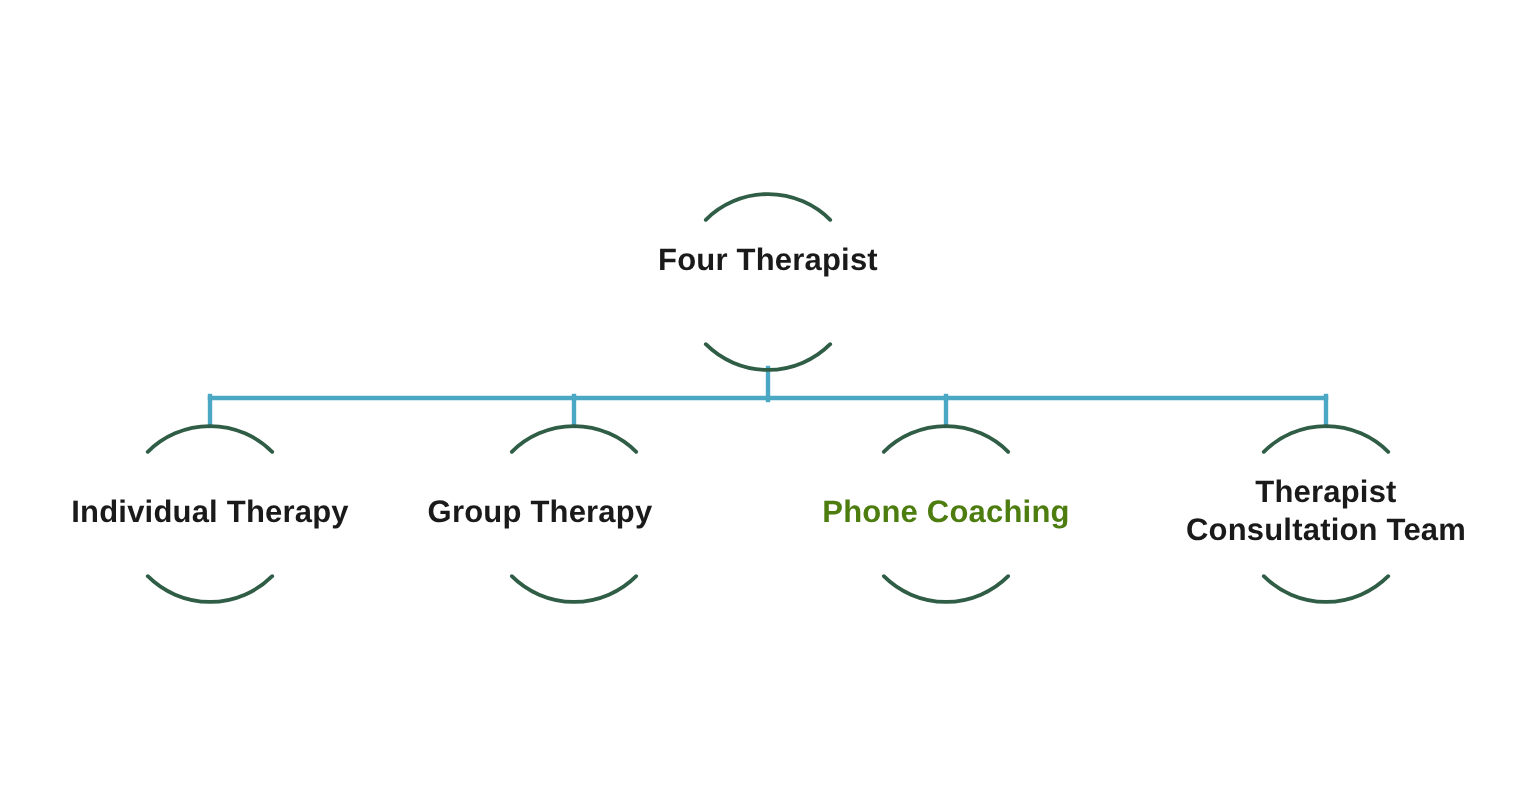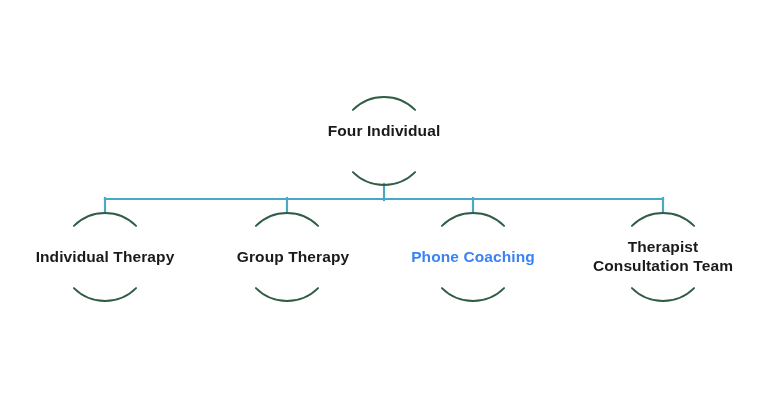--- a/index.html
+++ b/index.html
@@ -79,32 +79,32 @@
       <path d="M 441.9 288.1 A 44 44 0 0 0 504.1 288.1" fill="none" stroke="#2f5d45" stroke-width="1.9" stroke-linecap="round"></path>
     </g>
 
     <g>
       <path d="M 631.9 225.9 A 44 44 0 0 1 694.1 225.9" fill="none" stroke="#2f5d45" stroke-width="1.9" stroke-linecap="round"></path>
       <path d="M 631.9 288.1 A 44 44 0 0 0 694.1 288.1" fill="none" stroke="#2f5d45" stroke-width="1.9" stroke-linecap="round"></path>
     </g>
   </svg>
 
   <div class="node-label root-label" style="left: 184px; top: 122px; width: 400px; color: rgb(26, 26, 26);">
-    <div>Four Individual</div>
+    <div>Four Therapist</div>
   </div>
 
   <div class="node-label leaf-label" style="left: -95px; top: 248px; width: 400px; color: rgb(26, 26, 26);">
     <div>Individual Therapy</div>
   </div>
 
-  <div class="node-label leaf-label" style="left: 93px; top: 248px; width: 400px; color: rgb(26, 26, 26);">
+  <div class="node-label leaf-label" style="left: 70px; top: 248px; width: 400px; color: rgb(26, 26, 26);">
     <div>Group Therapy</div>
   </div>
 
-  <div class="node-label leaf-label" style="left: 273px; top: 248px; width: 400px; color: #3b82f6;">
+  <div class="node-label leaf-label" style="left: 273px; top: 248px; width: 400px; color: #4d7c0f;">
     <div>Phone Coaching</div>
   </div>
 
   <div class="node-label leaf-label" style="left: 463px; top: 238px; width: 400px; color: rgb(26, 26, 26);">
     <div>Therapist</div>
     <div>Consultation Team</div>
   </div>
 
 </div>
 

